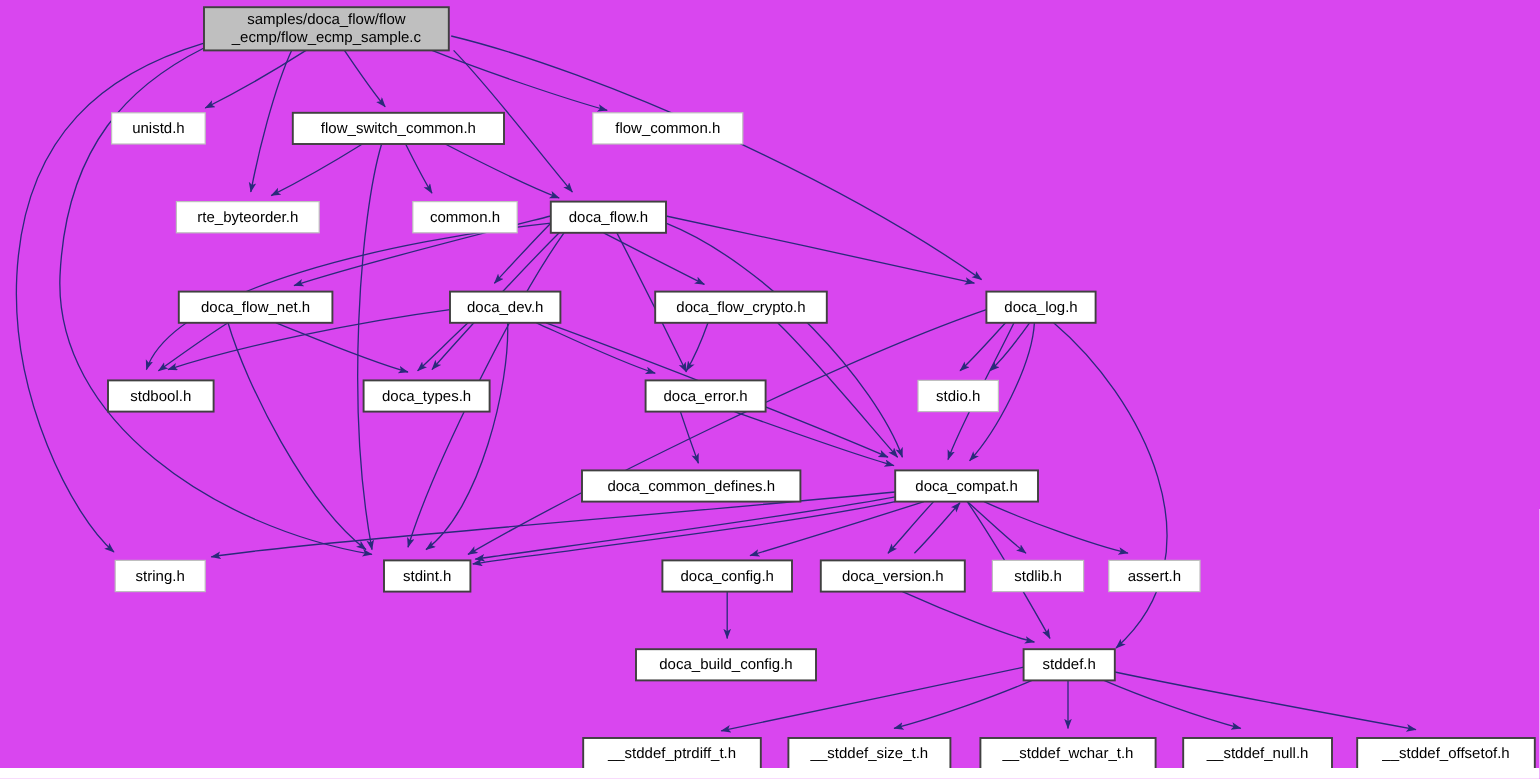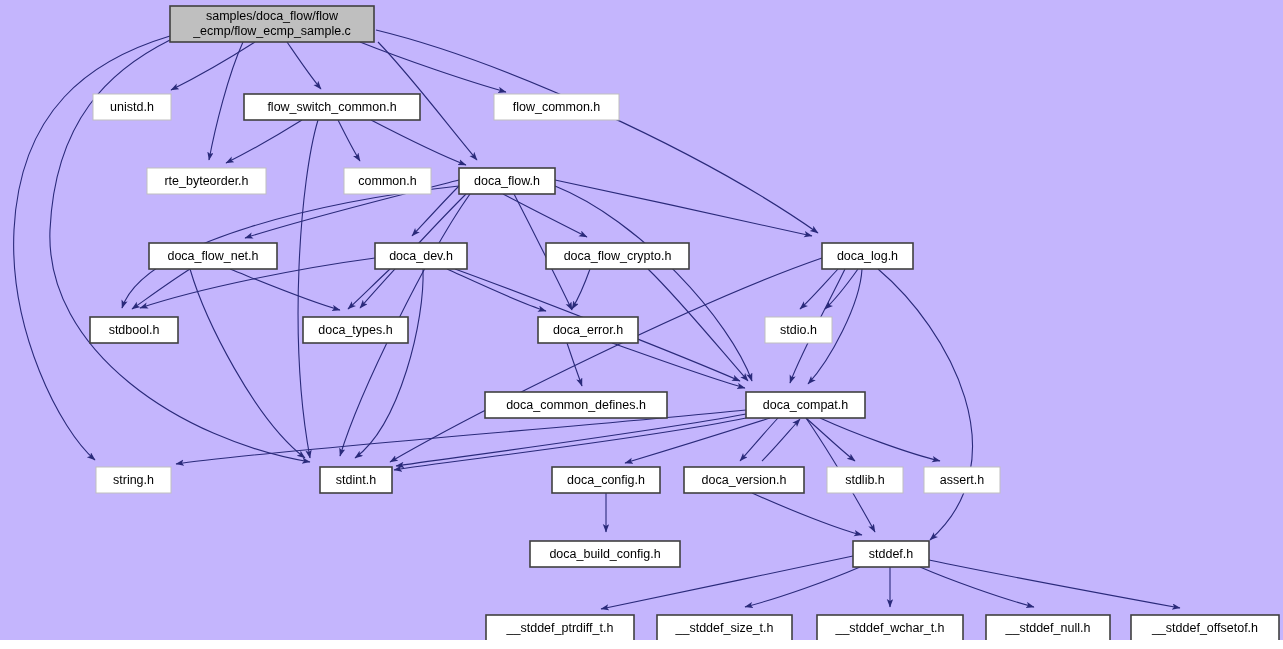--- a/index.html
+++ b/index.html
@@ -4,21 +4,21 @@
 <style>
   html, body {
     margin: 0;
     padding: 0;
     background: #ffffff;
   }
   #graph-root {
     position: relative;
     width: 1283px;
     height: 640px;
-    background: #c4b5fd;
+    background: #d946ef;
     font-family: "Liberation Sans", sans-serif;
     overflow: hidden;
   }
   svg#graph-canvas {
     position: absolute;
     left: 0;
     top: 0;
     width: 1283px;
     height: 649px;
     display: block;

